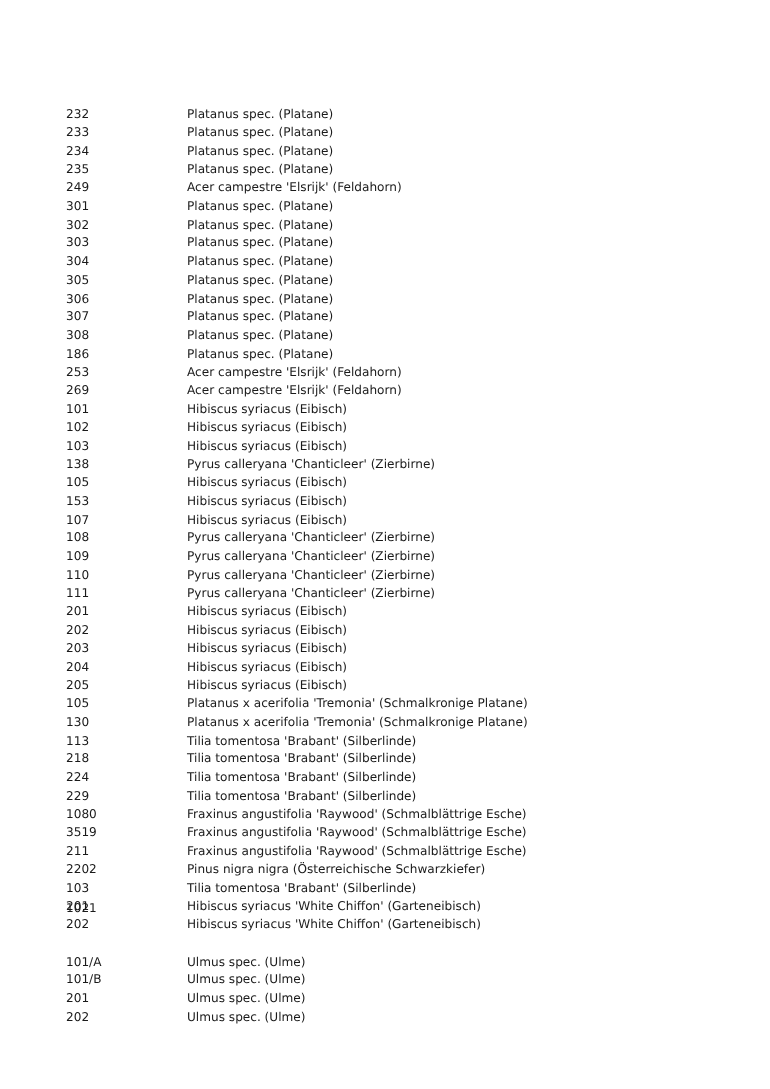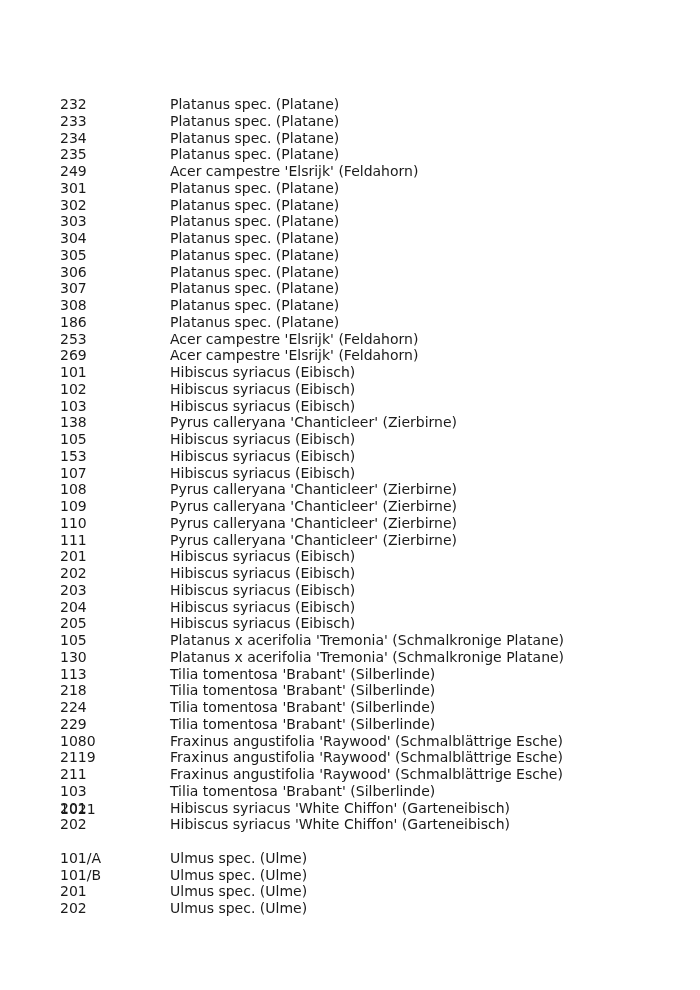--- a/index.html
+++ b/index.html
@@ -19,21 +19,21 @@
     position: absolute;
     top: 64px;
     left: 60px;
     right: 20px;
   }
   .tree-row {
     display: flex;
     align-items: baseline;
     height: 16.75px;
     line-height: 16.75px;
-    font-size: 14px;
+    font-size: 11px;
     color: #1a1a1a;
     white-space: nowrap;
   }
   .tree-id {
     flex: 0 0 110px;
     width: 110px;
   }
   .tree-name {
     flex: 1 1 auto;
     margin-top: 32px;
@@ -234,30 +234,34 @@
         <span class="tree-id">229</span>
         <span class="tree-name">Tilia tomentosa 'Brabant' (Silberlinde)</span>
       </div>
 
       <div class="tree-row">
         <span class="tree-id">1080</span>
         <span class="tree-name">Fraxinus angustifolia 'Raywood' (Schmalblättrige Esche)</span>
       </div>
 
       <div class="tree-row">
-        <span class="tree-id">2119</span>
+        <span class="tree-id">3519</span>
         <span class="tree-name">Fraxinus angustifolia 'Raywood' (Schmalblättrige Esche)</span>
       </div>
 
       <div class="tree-row">
         <span class="tree-id">211</span>
         <span class="tree-name">Fraxinus angustifolia 'Raywood' (Schmalblättrige Esche)</span>
       </div>
 
 
+      <div class="tree-row">
+        <span class="tree-id">2202</span>
+        <span class="tree-name">Pinus nigra nigra (Österreichische Schwarzkiefer)</span>
+      </div>
 
       <div class="tree-row">
         <span class="tree-id">103</span>
         <span class="tree-name">Tilia tomentosa 'Brabant' (Silberlinde)</span>
       </div>
 
       <div class="tree-row">
         <span class="tree-id">201</span>
         <span class="tree-name">Hibiscus syriacus 'White Chiffon' (Garteneibisch)</span>
       </div>

